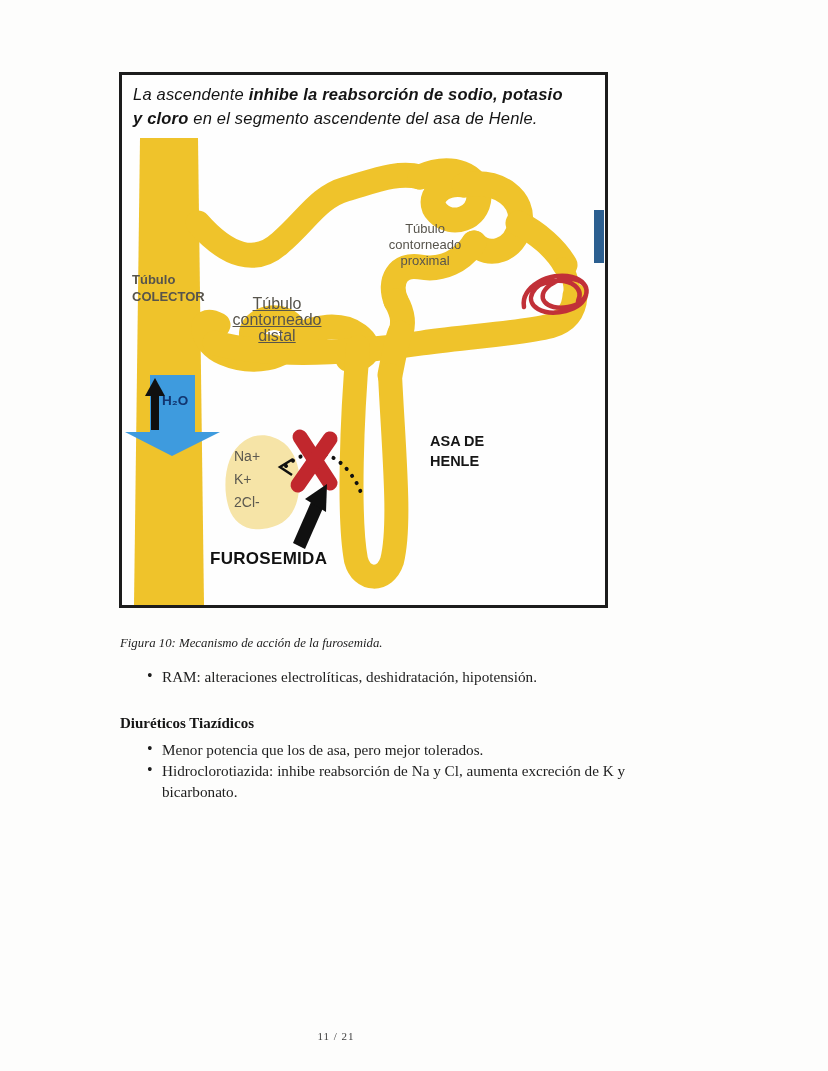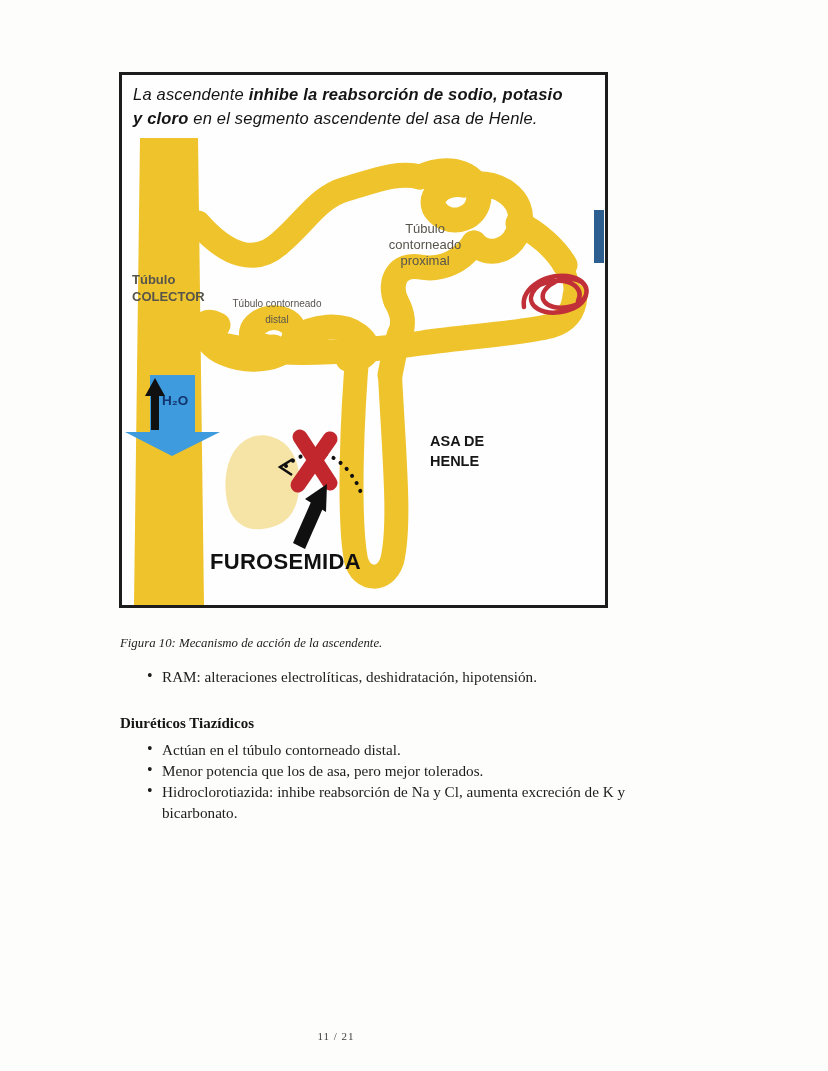--- a/index.html
+++ b/index.html
@@ -32,29 +32,29 @@
     position:absolute;
     font-family:"Liberation Sans", sans-serif;
     color:var(--label-gray,#57544C);
   }
   .lbl-colector { left:10px; top:196px; width:88px; text-align:left;
                   font-size:13px; line-height:17px; font-weight:bold; }
   .lbl-colector .l1 { font-weight:bold; }
   .lbl-proximal { left:254px; top:146px; width:98px; text-align:center;
                   font-size:13px; line-height:16px; }
   .lbl-distal   { left:106px; top:221px; width:98px; text-align:center;
-                  font-size:10px; line-height:16px; }
+                  font-size:16px; line-height:16px;text-decoration:underline; }
   .lbl-h2o { left:40px; top:318px; font-size:13.5px; font-weight:bold;
              color:var(--water-text-blue,#12356F); }
   .lbl-ions { left:112px; top:370px; width:70px; font-size:14px;
               line-height:23px; color:#5c594f; }
   .lbl-asa  { left:308px; top:356px; width:78px; font-size:14.5px;
               line-height:20px; font-weight:bold; color:#161616; }
-  .lbl-furosemida { left:88px; top:474px; width:134px; text-align:center;
-              font-size:22px; font-weight:bold; color:#111; letter-spacing:0.3px; }
+  .lbl-furosemida { left:88px; top:474px; width:134px; 
+              font-size:17px; font-weight:bold; color:#111; letter-spacing:0.3px; }
 
   
   .caption {
     position:absolute; left:120px; top:636px;
     font-style:italic; font-size:12.8px; color:#222;
   }
   ul.blist {
     position:absolute; margin:0; padding:0; list-style:none;
     font-size:15.2px; line-height:21px; color:#1d1d1d;
   }
@@ -132,31 +132,35 @@
     <div><span class="b">y cloro</span><span> en el segmento ascendente del asa de Henle.</span></div>
   </div>
 
   <div class="fig-label lbl-colector">
     <div class="l1">Túbulo</div>
     <div>COLECTOR</div>
   </div>
   <div class="fig-label lbl-proximal">Túbulo contorneado proximal</div>
   <div class="fig-label lbl-distal">Túbulo contorneado distal</div>
   <div class="fig-label lbl-h2o">H₂O</div>
+  <div class="fig-label lbl-ions">
+    <div>Na+</div>
+    <div>K+</div>
+    <div>2Cl-</div>
+  </div>
   <div class="fig-label lbl-asa">ASA DE HENLE</div>
   <div class="fig-label lbl-furosemida">FUROSEMIDA</div>
 </div>
 
-<div class="caption">Figura 10: Mecanismo de acción de la ascendente.</div>
+<div class="caption">Figura 10: Mecanismo de acción de la furosemida.</div>
 
 <ul class="blist list-furosemide">
   <li>RAM: alteraciones electrolíticas, deshidratación, hipotensión.</li>
 </ul>
 
 <div class="section-heading">Diuréticos Tiazídicos</div>
 
 <ul class="blist list-thiazides">
-  <li>Actúan en el túbulo contorneado distal.</li>
   <li>Menor potencia que los de asa, pero mejor tolerados.</li>
   <li>Hidroclorotiazida: inhibe reabsorción de Na y Cl, aumenta excreción de K y bicarbonato.</li>
 </ul>
 
 <div class="footer">11 / 21</div>
 
 </body></html>

